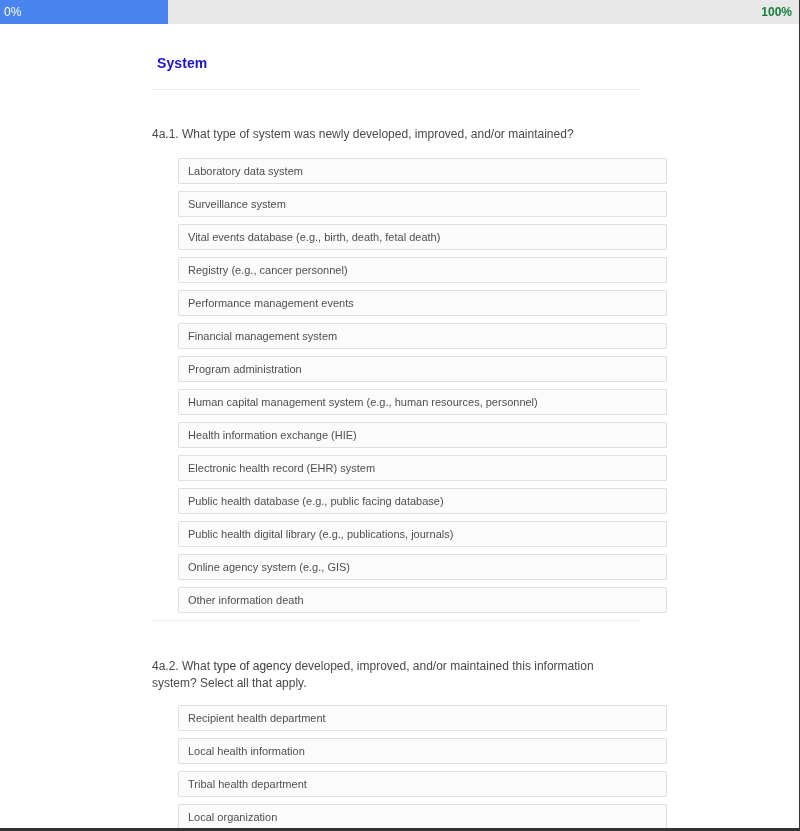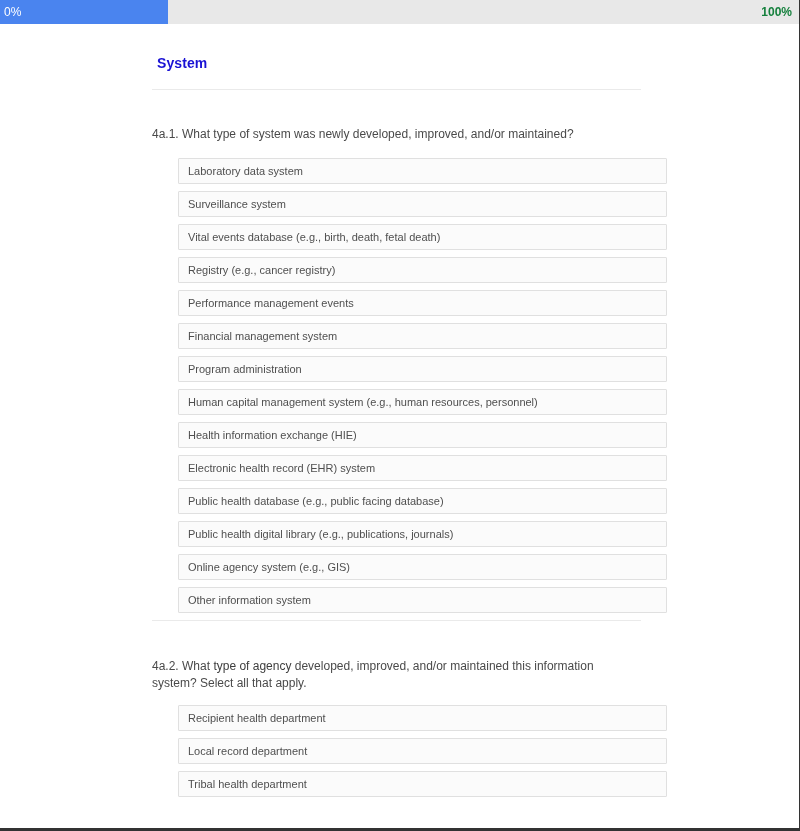--- a/index.html
+++ b/index.html
@@ -157,21 +157,21 @@
       <li class="option">
           <span class="option-label">Laboratory data system</span>
         </li>
       <li class="option">
           <span class="option-label">Surveillance system</span>
         </li>
       <li class="option">
           <span class="option-label">Vital events database (e.g., birth, death, fetal death)</span>
         </li>
       <li class="option">
-          <span class="option-label">Registry (e.g., cancer registry)</span>
+          <span class="option-label">Registry (e.g., cancer personnel)</span>
         </li>
       <li class="option">
           <span class="option-label">Performance management events</span>
         </li>
       <li class="option">
           <span class="option-label">Financial management system</span>
         </li>
       <li class="option">
           <span class="option-label">Program administration</span>
         </li>
@@ -187,36 +187,39 @@
       <li class="option">
           <span class="option-label">Public health database (e.g., public facing database)</span>
         </li>
       <li class="option">
           <span class="option-label">Public health digital library (e.g., publications, journals)</span>
         </li>
       <li class="option">
           <span class="option-label">Online agency system (e.g., GIS)</span>
         </li>
       <li class="option">
-          <span class="option-label">Other information system</span>
+          <span class="option-label">Other information death</span>
         </li>
     </ul>
 
     <div class="hr hr-mid"></div>
 
     <div class="question q2">
       <span>4a.2. What </span><b>type of agency</b><span> developed, improved, and/or maintained this information system? Select all that apply.</span>
     </div>
 
     <ul class="options options-2">
       <li class="option">
           <span class="option-label">Recipient health department</span>
         </li>
       <li class="option">
-          <span class="option-label">Local record department</span>
+          <span class="option-label">Local health information</span>
         </li>
       <li class="option">
           <span class="option-label">Tribal health department</span>
+        </li>
+      <li class="option">
+          <span class="option-label">Local organization</span>
         </li>
     </ul>
 
   </div>
 </div>
 
 </body></html>

